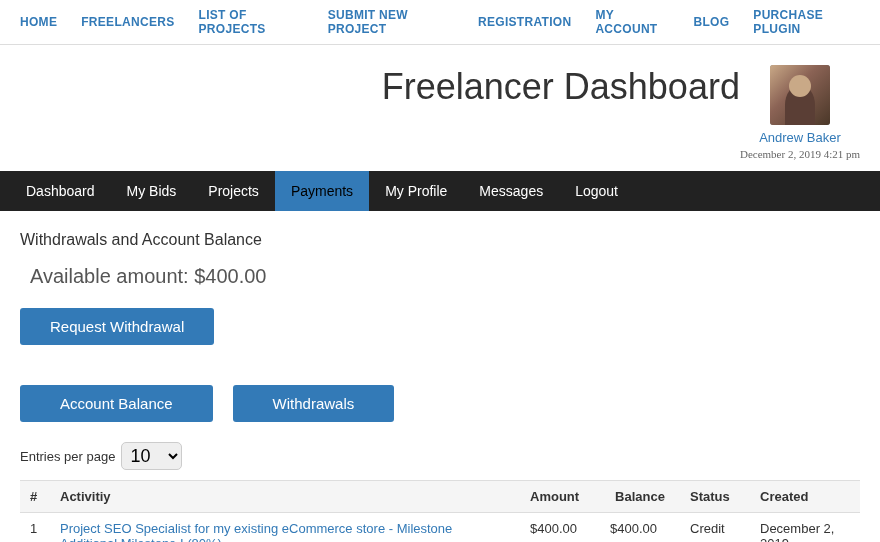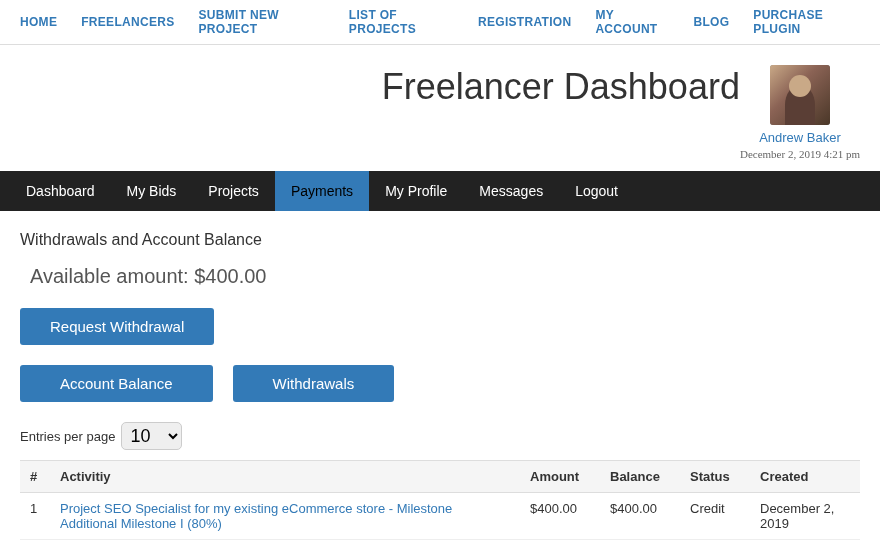--- a/index.html
+++ b/index.html
@@ -127,20 +127,21 @@
       cursor: pointer;
       font-size: 14px;
       text-decoration: none;
       text-align: center;
     }
     .btn-withdrawal {
       background: #337ab7;
       color: #fff;
       padding: 10px 30px;
       font-size: 15px;
+      margin-bottom: 20px;
     }
 
     .balance-buttons {
       display: flex;
       gap: 20px;
       margin: 20px 0;
     }
     .balance-btn {
       background: #337ab7;
       color: #fff;
@@ -188,32 +189,32 @@
       padding: 8px 10px;
       border-bottom: 1px solid #eee;
       vertical-align: top;
     }
     table td a {
       color: #337ab7;
       text-decoration: none;
     }
     .col-num { width: 30px; }
     .col-amount { width: 80px; }
-    .col-balance { width: 80px; }
+    .col-balance { width: 80px; text-align: center; }
     .col-status { width: 70px; }
     .col-created { width: 110px; }
   </style>
 </head>
 <body>
 
 <nav class="top-nav">
   <a href="#">HOME</a>
   <a href="#">FREELANCERS</a>
+  <a href="#">LIST OF PROJECTS</a>
   <a href="#">SUBMIT NEW PROJECT</a>
-  <a href="#">LIST OF PROJECTS</a>
   <a href="#">REGISTRATION</a>
   <a href="#">MY ACCOUNT</a>
   <a href="#">BLOG</a>
   <a href="#">PURCHASE PLUGIN</a>
 </nav>
 
 <div class="header">
   <h1 class="header-title">Freelancer Dashboard</h1>
   <div class="user-info">
     <div class="user-avatar">

